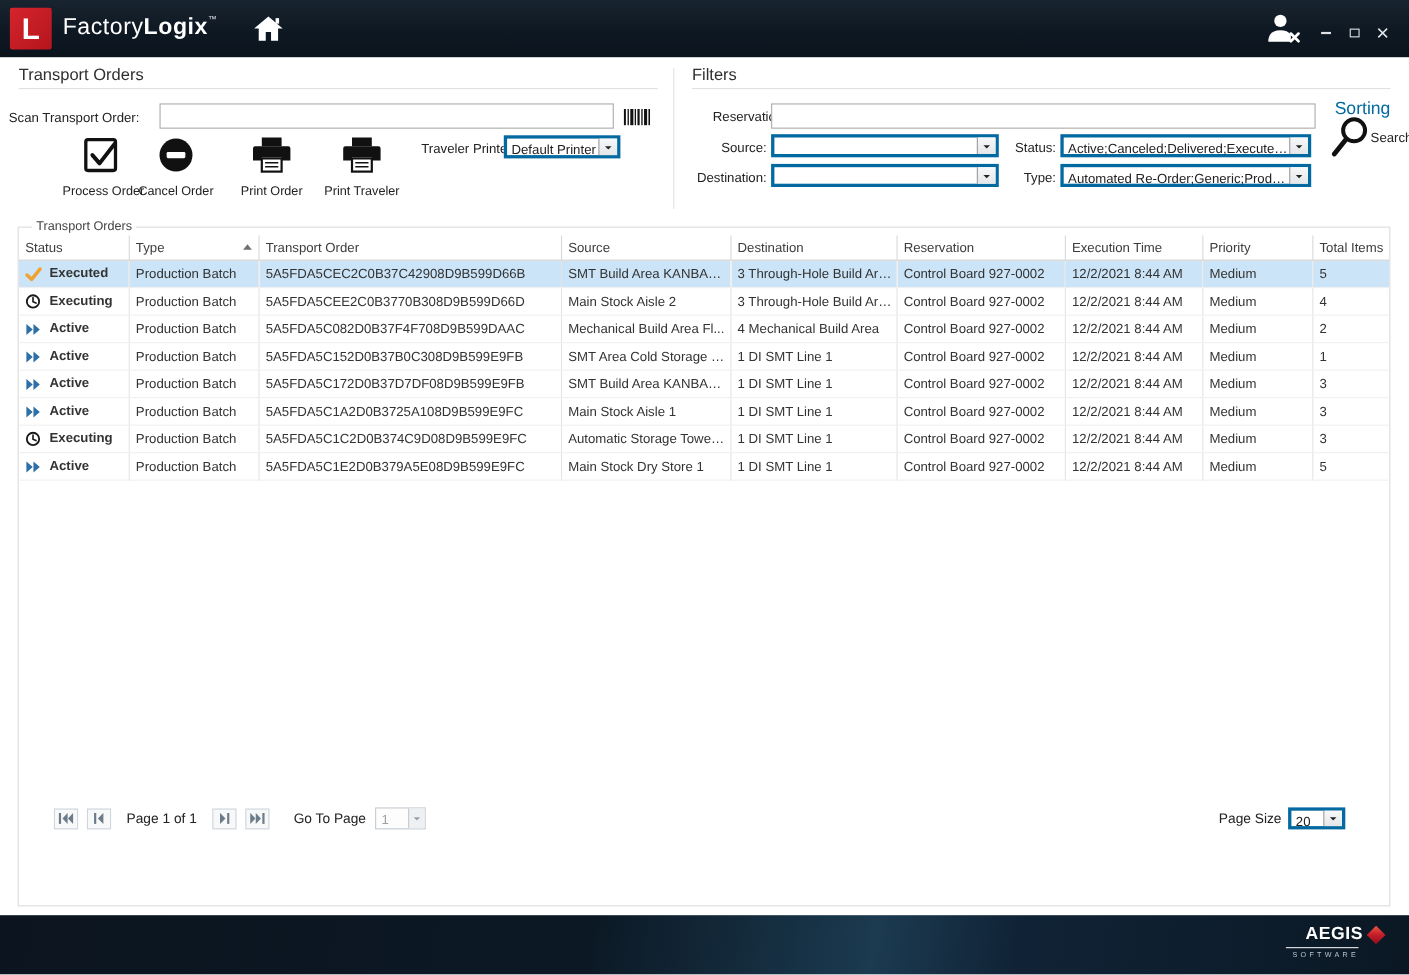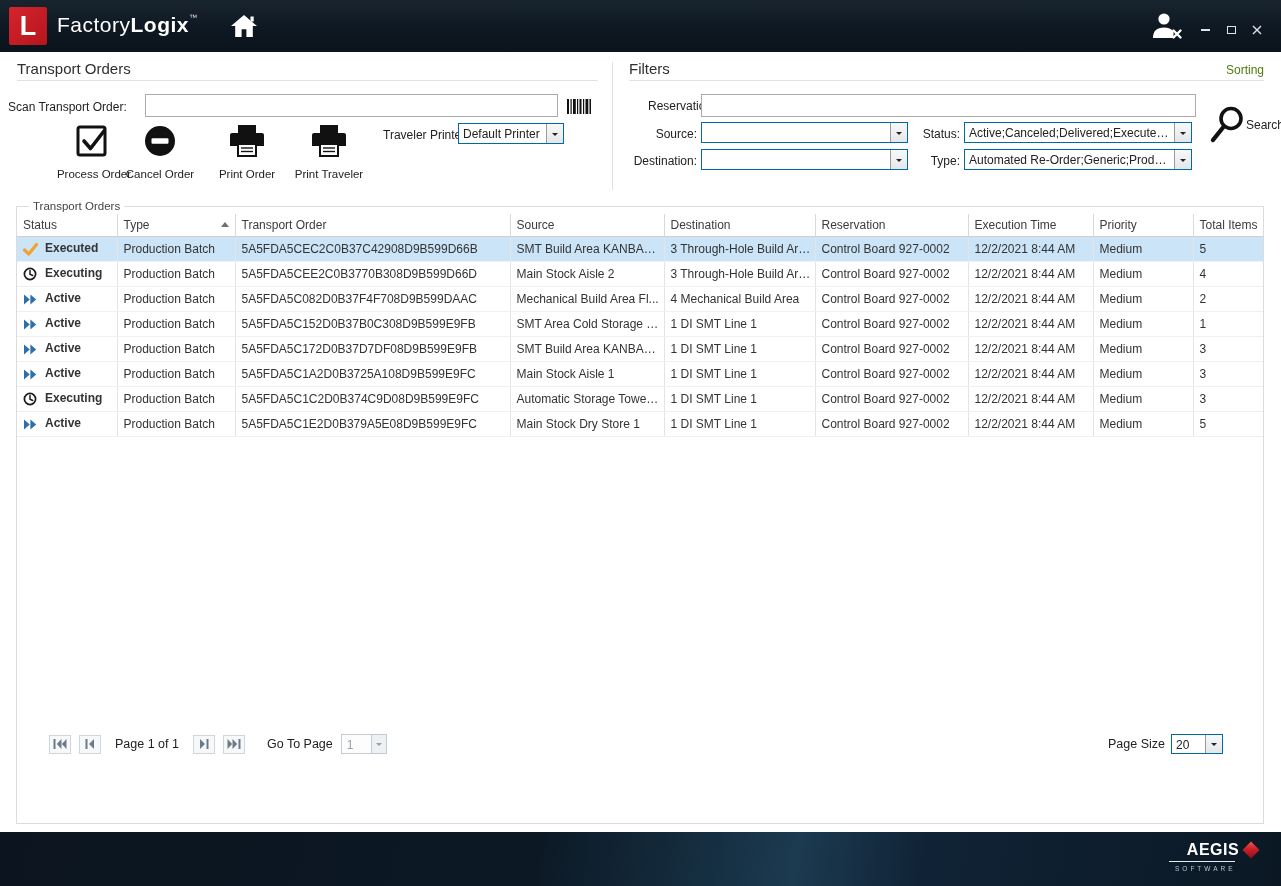--- a/index.html
+++ b/index.html
@@ -37,21 +37,21 @@
   
   .panel-title { font-size: 15px; color: #2f2f2f; }
   .orders-panel-header {
     position: absolute; left: 17px; top: 60px; width: 581px; height: 21px;
     border-bottom: 1px solid #e1e1e1;
   }
   .filters-panel-header {
     position: absolute; left: 629px; top: 60px; width: 635px; height: 21px;
     border-bottom: 1px solid #e1e1e1; display: flex; justify-content: space-between; align-items: flex-start;
   }
-  .sorting-label { font-size: 12px; color: #4d7c0f; padding-top: 3px; cursor: pointer; }
+  .sorting-label { font-size: 16px; color: #0369a1; padding-top: 3px; cursor: pointer; margin-top: 28px; }
   .panel-vdivider { position: absolute; left: 612px; top: 62px; height: 128px; width: 0; border-left: 1px solid #e1e1e1; }
 
   .field-label { font-size: 12px; color: #222; white-space: nowrap; }
 
   
   .scan-label { position: absolute; left: 8px; top: 100px; }
   .scan-input {
     position: absolute; left: 145px; top: 94px; width: 413px; height: 23px;
     border: 1px solid #ababab; background: #fff; font-size: 12px; padding: 0 5px;
     font-family: "Liberation Sans", sans-serif;
@@ -65,21 +65,21 @@
     cursor: pointer;
   }
   .action-btn .lbl { font-size: 11.5px; color: #222; white-space: nowrap; }
   .ab-process { left: 28px; margin-left: 23px; }
   .ab-cancel  { left: 117px; }
   .ab-printorder { left: 204px; width: 86px; }
   .ab-printtraveler { left: 286px; width: 86px; }
 
   .traveler-label { position: absolute; left: 383px; top: 128px; }
   .combo {
-    position: relative; border: 1px solid #0369a1; background: #fff; height: 21px;
+    position: relative; border: 3px solid #0369a1; background: #fff; height: 21px;
     font-size: 12px; color: #222; cursor: pointer;
   }
   .combo .val {
     position: absolute; left: 4px; right: 18px; top: 3px;
     white-space: nowrap; overflow: hidden; text-overflow: ellipsis;
   }
   .combo .btn {
     position: absolute; right: 0; top: 0; bottom: 0; width: 17px;
     background: linear-gradient(180deg, #f7f8f9, #e4e7ea);
     border-left: 1px solid #9a9a9a; display: flex; align-items: center; justify-content: center;

